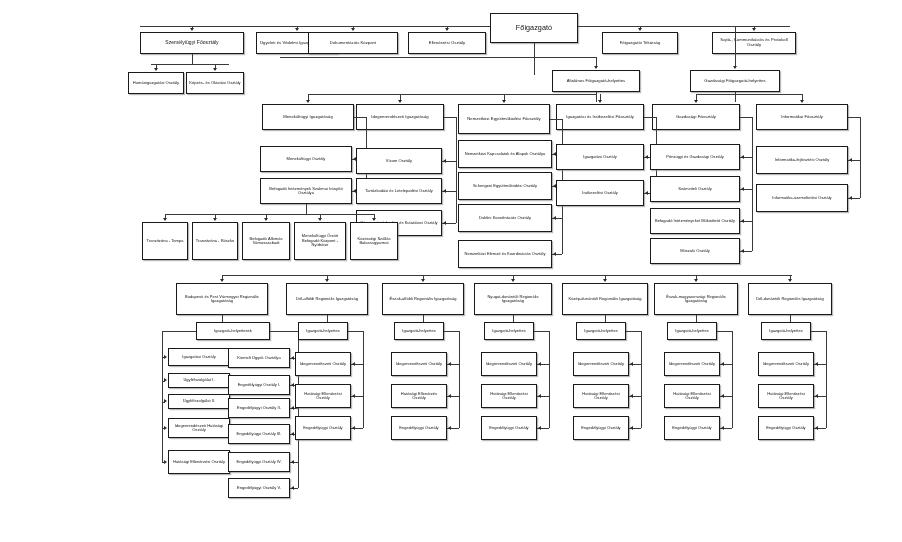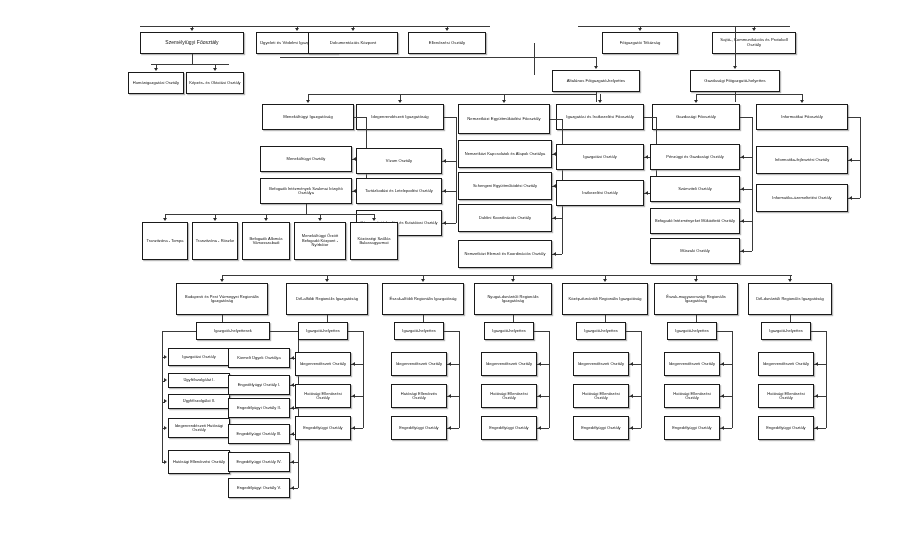--- a/index.html
+++ b/index.html
@@ -66,20 +66,21 @@
   .arw.right{
     border-top:2.2px solid transparent;
     border-bottom:2.2px solid transparent;
     border-left:3.4px solid #2b2b2b;
   }
 </style>
 </head>
 <body>
 
 <div id="chart">
+    <div class="node root" style="left: 490px; top: 13px; width: 88px; height: 30px;">Főigazgató</div>
     <div class="ln h" style="left: 140px; top: 26px; width: 350px;"></div>
     <div class="ln h" style="left: 578px; top: 26px; width: 212px;"></div>
     <div class="node lvl1" style="left: 140px; top: 32px; width: 104px; height: 22px;">Személyiügyi Főosztály</div>
     <div class="ln v" style="left: 192px; top: 26px; height: 3px;"></div>
     <div class="arw down" style="left: 189.8px; top: 28px;"></div>
     <div class="node small" style="left: 256px; top: 32px; width: 82px; height: 22px;">Ügyeleti és Védelmi Igazgatási Osztály</div>
     <div class="ln v" style="left: 297px; top: 26px; height: 3px;"></div>
     <div class="arw down" style="left: 294.8px; top: 28px;"></div>
     <div class="node small" style="left: 308px; top: 32px; width: 90px; height: 22px;">Dokumentációs Központ</div>
     <div class="ln v" style="left: 353px; top: 26px; height: 3px;"></div>

